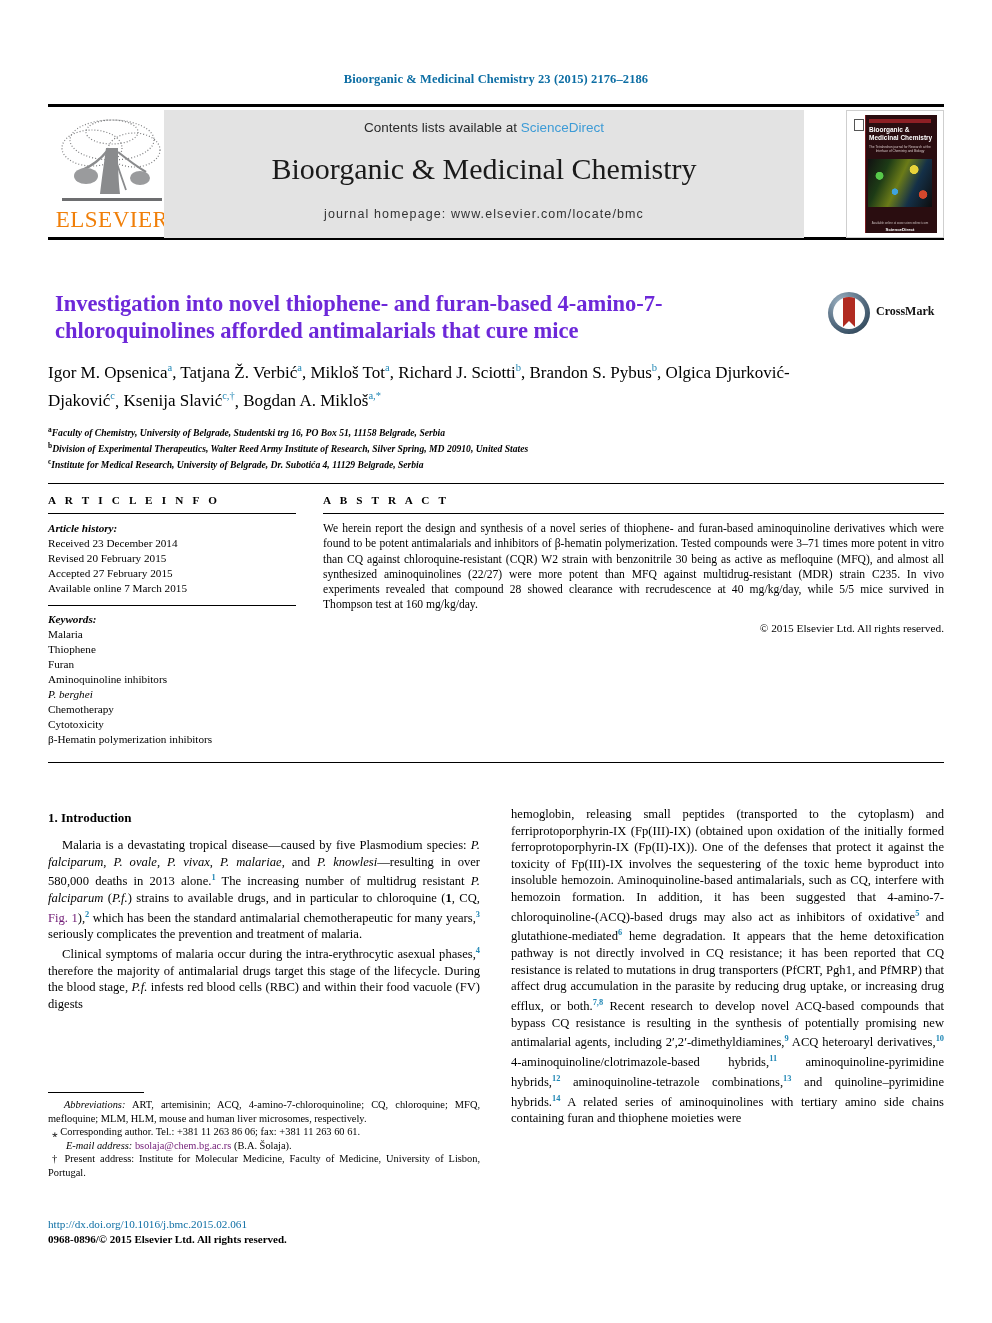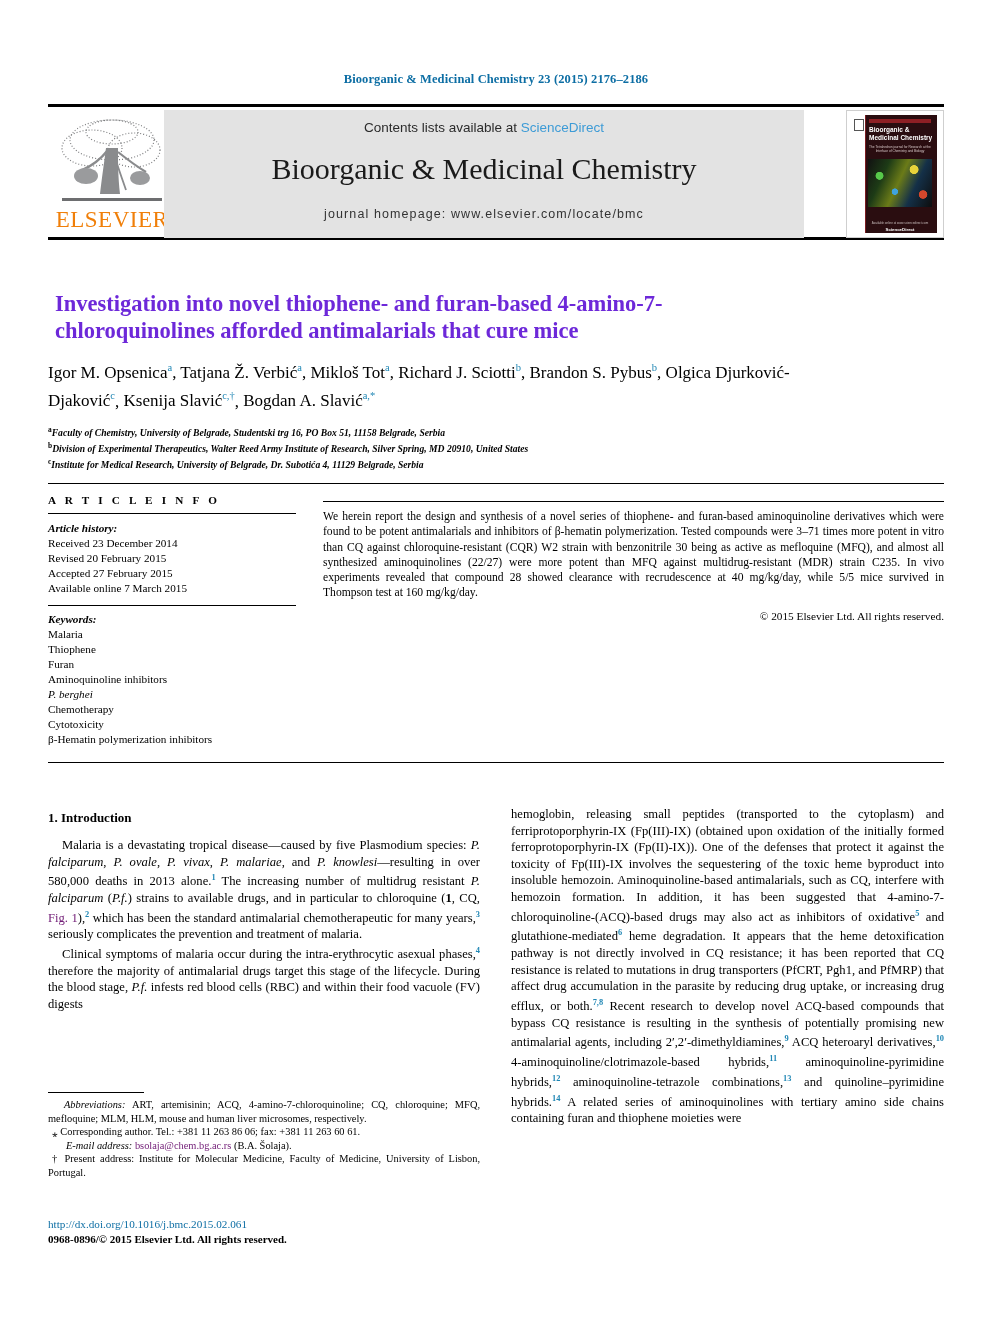--- a/index.html
+++ b/index.html
@@ -489,30 +489,38 @@
     <h1 class="art-title">Investigation into novel thiophene- and furan-based 4-amino-7-chloroquinolines afforded antimalarials that cure mice</h1>
 
     <div class="authors">
       <span><span>Igor M. Opsenica</span><sup>a</sup></span>,
       <span><span>Tatjana Ž. Verbić</span><sup>a</sup></span>,
       <span><span>Mikloš Tot</span><sup>a</sup></span>,
       <span><span>Richard J. Sciotti</span><sup>b</sup></span>,
       <span><span>Brandon S. Pybus</span><sup>b</sup></span>,
       <span><span>Olgica Djurković-Djaković</span><sup>c</sup></span>,
       <span><span>Ksenija Slavić</span><sup>c,†</sup></span>,
-      <span><span>Bogdan A. Slavić</span><sup>a,*</sup></span>
+      <span><span>Bogdan A. Mikloš</span><sup>a,*</sup></span>
     </div>
 
     <div class="affiliations">
       <div><sup>a</sup><span>Faculty of Chemistry, University of Belgrade, Studentski trg 16, PO Box 51, 11158 Belgrade, Serbia</span></div>
       <div><sup>b</sup><span>Division of Experimental Therapeutics, Walter Reed Army Institute of Research, Silver Spring, MD 20910, United States</span></div>
       <div><sup>c</sup><span>Institute for Medical Research, University of Belgrade, Dr. Subotića 4, 11129 Belgrade, Serbia</span></div>
     </div>
   </div>
 
+  <div class="crossmark">
+    <div class="cm-circle">
+      <div class="cm-inner">
+        <div class="cm-ribbon"></div>
+      </div>
+    </div>
+    <div class="cm-text">CrossMark</div>
+  </div>
 
   <div class="rule-top"></div>
   <div class="rule-bot"></div>
 
   <div class="col-info">
     <div class="sec-head">A R T I C L E   I N F O</div>
     <hr class="hr-thin">
     <div class="info-label">Article history:</div>
     <div class="info-list">
       <div>Received 23 December 2014</div>
@@ -528,20 +536,21 @@
       <div>Furan</div>
       <div>Aminoquinoline inhibitors</div>
       <div class="ital">P. berghei</div>
       <div>Chemotherapy</div>
       <div>Cytotoxicity</div>
       <div>β-Hematin polymerization inhibitors</div>
     </div>
   </div>
 
   <div class="col-abs">
+    <div class="sec-head">A B S T R A C T</div>
     <hr class="hr-thin">
     <div class="abs-body">We herein report the design and synthesis of a novel series of thiophene- and furan-based aminoquinoline derivatives which were found to be potent antimalarials and inhibitors of β-hematin polymerization. Tested compounds were 3–71 times more potent in vitro than CQ against chloroquine-resistant (CQR) W2 strain with benzonitrile 30 being as active as mefloquine (MFQ), and almost all synthesized aminoquinolines (22/27) were more potent than MFQ against multidrug-resistant (MDR) strain C235. In vivo experiments revealed that compound 28 showed clearance with recrudescence at 40 mg/kg/day, while 5/5 mice survived in Thompson test at 160 mg/kg/day.</div>
     <div class="abs-copy">© 2015 Elsevier Ltd. All rights reserved.</div>
   </div>
 
   <div class="body-left">
     <h2 class="h2">1. Introduction</h2>
     <p class="body">
       Malaria is a devastating tropical disease—caused by five Plasmodium species: <span class="ital">P. falciparum</span>, <span class="ital">P. ovale</span>, <span class="ital">P. vivax</span>, <span class="ital">P. malariae</span>, and <span class="ital">P. knowlesi</span>—resulting in over 580,000 deaths in 2013 alone.<span class="sup-ref">1</span> The increasing number of multidrug resistant <span class="ital">P. falciparum</span> (<span class="ital">P.f.</span>) strains to available drugs, and in particular to chloroquine (<b>1</b>, CQ, <span class="lnk">Fig. 1</span>),<span class="sup-ref">2</span> which has been the standard antimalarial chemotherapeutic for many years,<span class="sup-ref">3</span> seriously complicates the prevention and treatment of malaria.
     </p>

